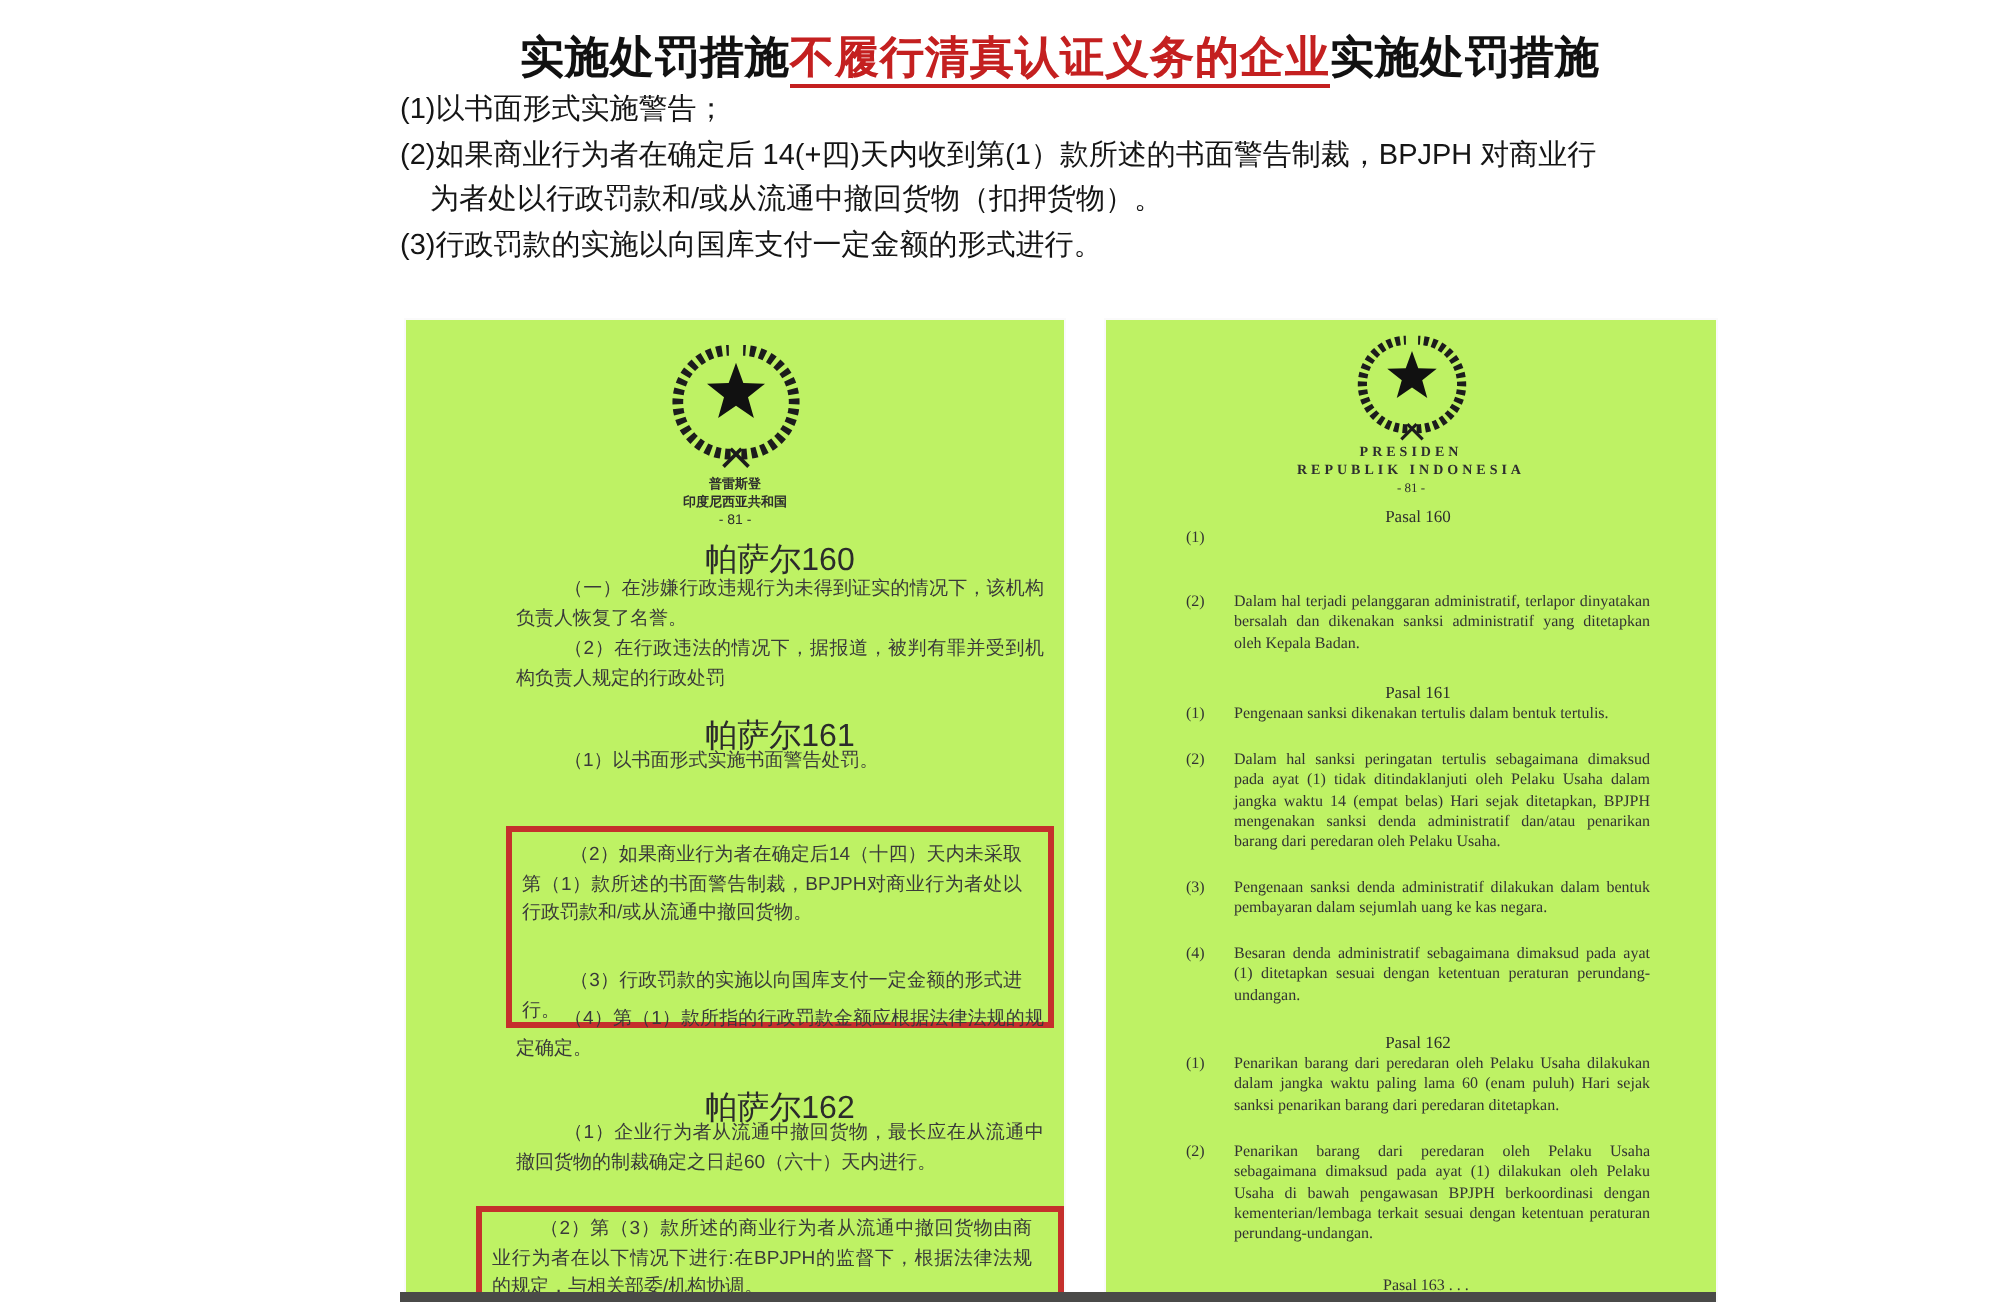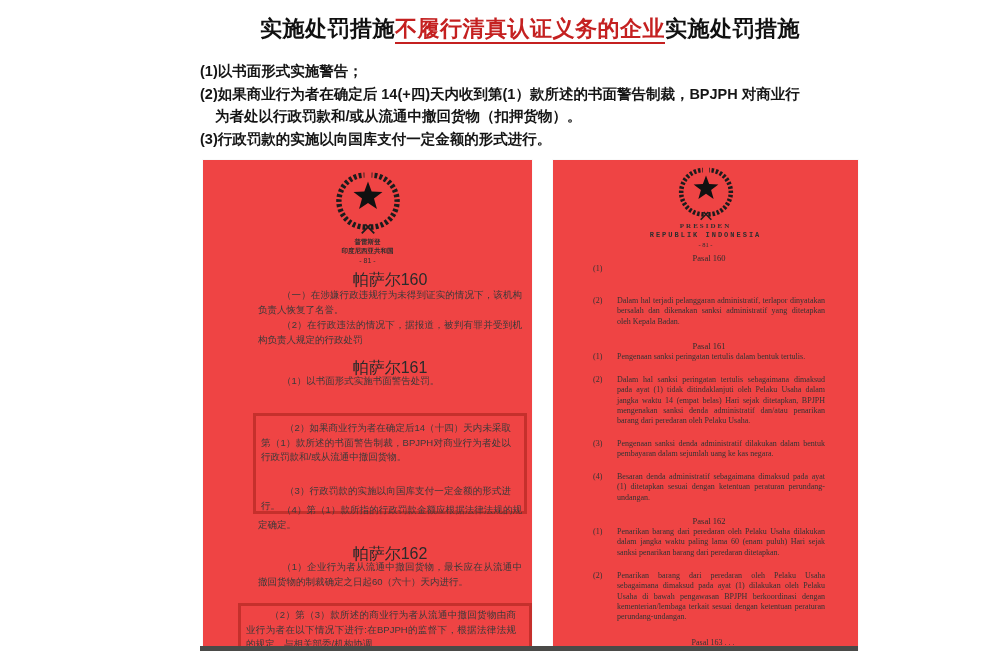--- a/index.html
+++ b/index.html
@@ -12,42 +12,42 @@
   
   .title{
     position:absolute;left:180px;top:14px;width:700px;
     text-align:center;font-size:22px;font-weight:700;color:#111;
     letter-spacing:0.5px;white-space:nowrap;
   }
   .title .hl{
     color:#c42020;border-bottom:2.5px solid #c42020;padding-bottom:1px;
   }
   .intro{
-    position:absolute;left:200px;top:60px;width:606px;
-    font-size:14.5px;font-weight:700;color:#151515;line-height:22.5px;
+    position:absolute;left:200px;top:44px;width:606px;
+    font-size:14.5px;font-weight:400;color:#151515;line-height:22.5px;
   }
   .intro .item{padding-left:15px;text-indent:-15px;}
   
   .page{
-    position:absolute;top:160px;background:#ef4444;
+    position:absolute;top:160px;background:#bef264;
     border:1px solid #ececе8;border-color:#ececе8;
     box-shadow:0 0 0 1px rgba(0,0,0,0.02);
   }
   .left-page{left:203px;width:329px;height:491px;}
   .right-page{left:553px;width:305px;height:491px;}
   .emblem{position:absolute;left:50%;transform:translateX(-50%);}
   .doc-head{
     position:absolute;left:0;width:100%;text-align:center;
     color:#2e2e2e;font-weight:700;
   }
   .ldr1{top:78px;font-size:6.5px;}
   .ldr2{top:87px;font-size:6.5px;}
   .ldr3{top:97px;font-size:7px;font-weight:400;}
   .rdr1{top:62px;font-size:7px;letter-spacing:2px;font-family:"Liberation Serif",serif;}
-  .rdr2{top:71px;font-size:7px;letter-spacing:2px;font-family:Liberation Mono, monospace;}
+  .rdr2{top:71px;font-size:7px;letter-spacing:2px;font-family:Liberation Serif, serif;}
   .rdr3{top:81px;font-size:6.5px;font-weight:400;font-family:"Liberation Serif",serif;}
   
   .lp{
     position:absolute;left:55px;width:264px;
     font-size:9.5px;line-height:14.5px;color:#3a3a3a;
     text-indent:24px;text-align:justify;
   }
   .lh{
     position:absolute;left:55px;width:264px;text-align:center;
     font-size:16px;color:#2b2b2b;font-weight:400;
@@ -140,21 +140,21 @@
     <span class="num">(1)</span>
   </div>
   <div class="ri" style="top:136px">
     <span class="num">(2)</span>
     <span class="txt">Dalam hal terjadi pelanggaran administratif, terlapor dinyatakan bersalah dan dikenakan sanksi administratif yang ditetapkan oleh Kepala Badan.</span>
   </div>
 
   <div class="rh" style="top:181px">Pasal 161</div>
   <div class="ri" style="top:192px">
     <span class="num">(1)</span>
-    <span class="txt">Pengenaan sanksi peringatan tertulis dalam bentuk tertulis.</span>
+    <span class="txt">Pengenaan sanksi dikenakan tertulis dalam bentuk tertulis.</span>
   </div>
   <div class="ri" style="top:215px">
     <span class="num">(2)</span>
     <span class="txt">Dalam hal sanksi peringatan tertulis sebagaimana dimaksud pada ayat (1) tidak ditindaklanjuti oleh Pelaku Usaha dalam jangka waktu 14 (empat belas) Hari sejak ditetapkan, BPJPH mengenakan sanksi denda administratif dan/atau penarikan barang dari peredaran oleh Pelaku Usaha.</span>
   </div>
   <div class="ri" style="top:279px">
     <span class="num">(3)</span>
     <span class="txt">Pengenaan sanksi denda administratif dilakukan dalam bentuk pembayaran dalam sejumlah uang ke kas negara.</span>
   </div>
   <div class="ri" style="top:312px">

